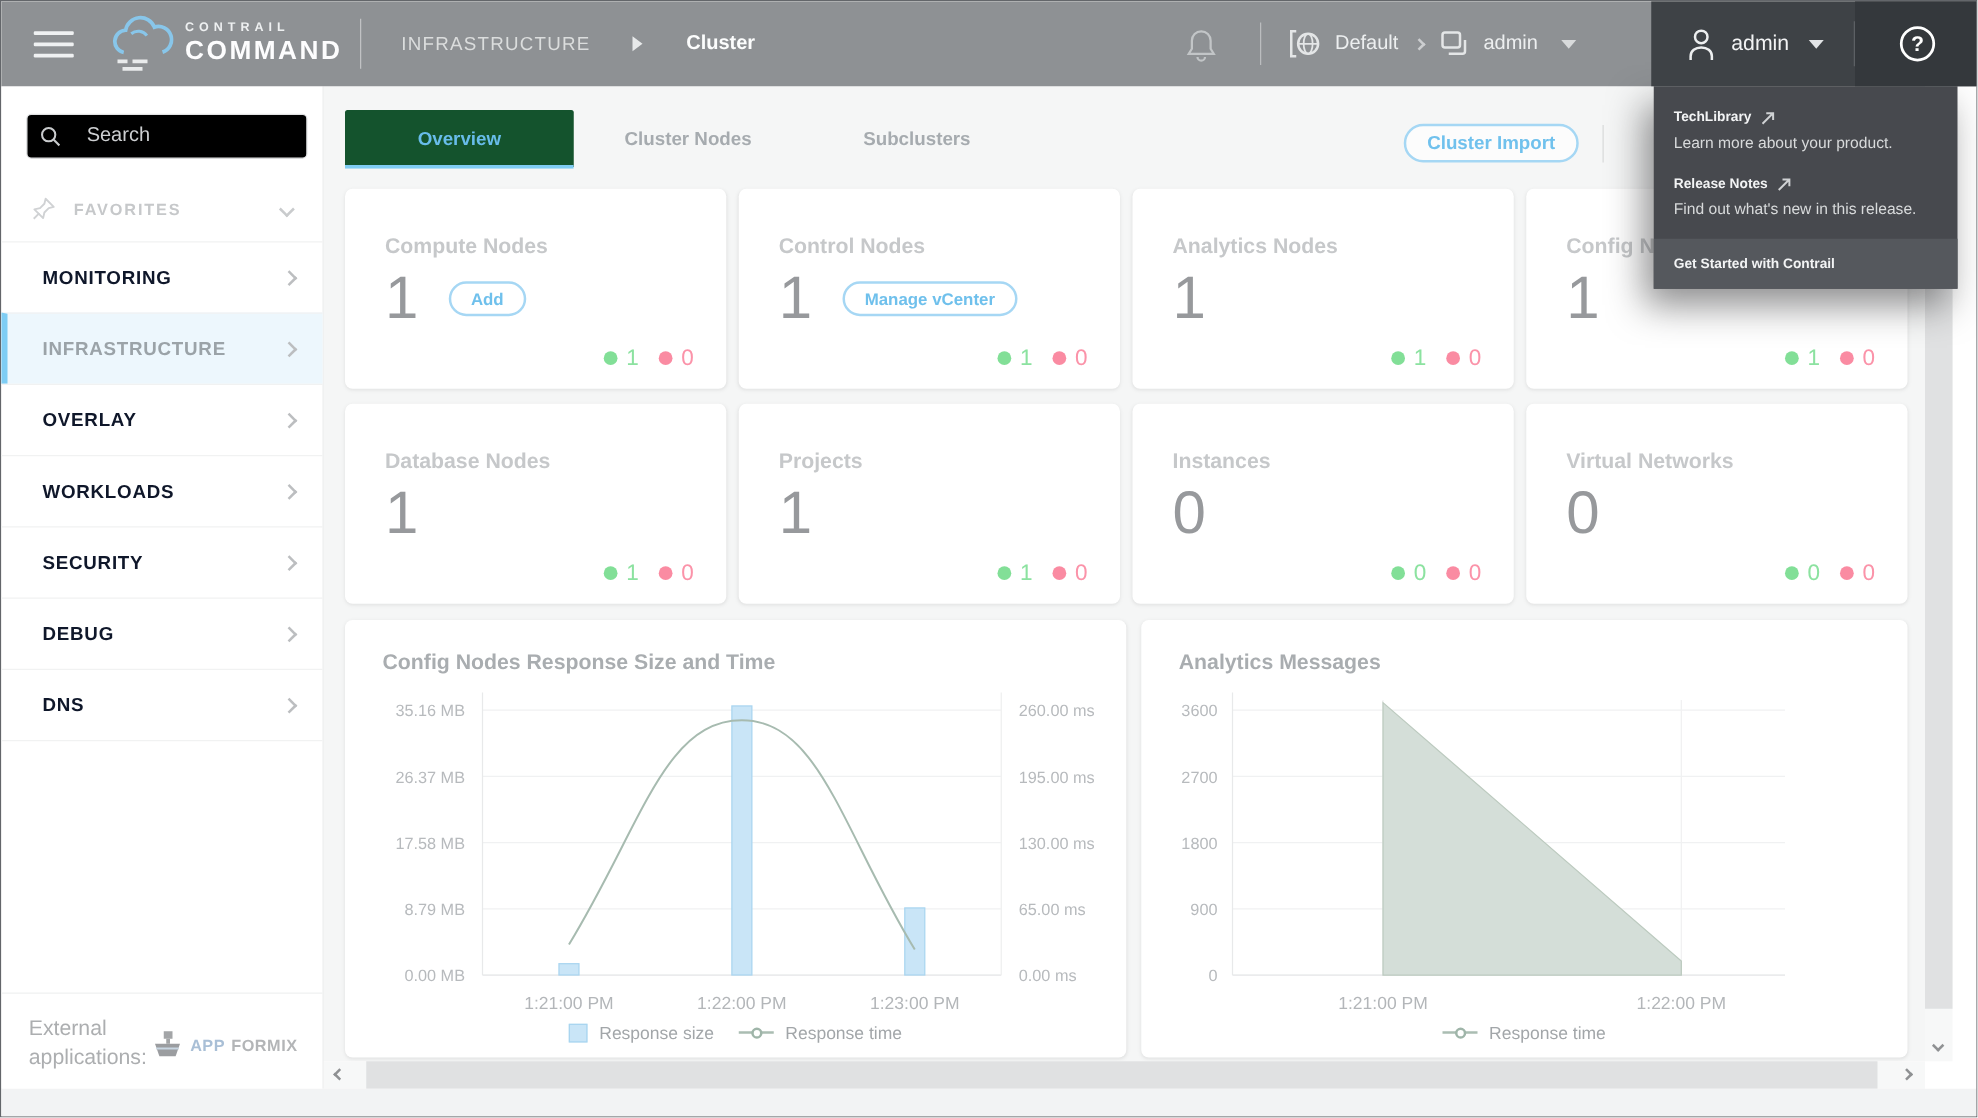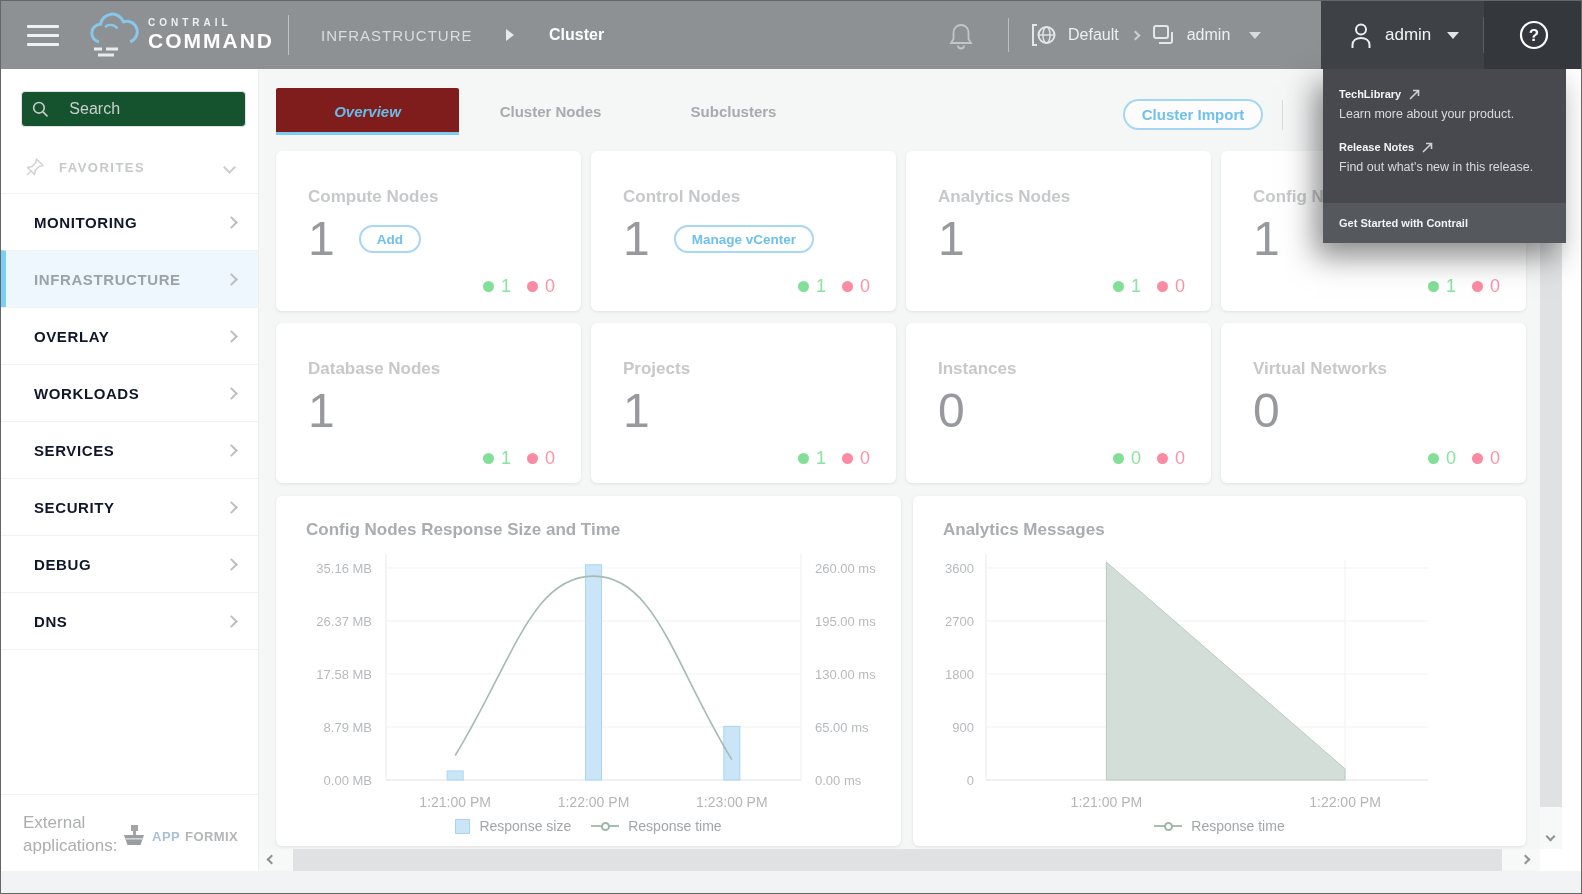--- a/index.html
+++ b/index.html
@@ -33,25 +33,25 @@
   .user-name { color:#f2f3f4; font-size:17px; margin-left:12px; }
   .caret.light { border-top-color:#e2e4e6; margin-left:16px; }
   .seg-div { width:1px; height:36px; background:#5c6064; margin-left:24px; }
   .help-zone { flex:1; height:68px; background:#34383c; display:flex; align-items:center; justify-content:center; }
 
   
   .user-menu { position:absolute; left:1322px; top:68px; width:243px; background:#47494e; z-index:39; box-shadow:-8px 14px 28px rgba(45,45,48,.55); padding-top:8px; }
   .menu-item { padding:11px 16px 9px 16px; cursor:pointer; }
   .mi-title { display:flex; align-items:flex-end; gap:8px; font-size:11px; font-weight:700; color:#f3f4f5; }
   .mi-desc { margin-top:7px; font-size:12.5px; color:#d8dadb; }
-  .menu-item.highlight { background:#55585d; margin-top:20px; padding:14px 16px; }
+  .menu-item.highlight { background:#55585d; margin-top:8px; padding:14px 16px; }
 
   
   .sidebar { position:absolute; left:0; top:68px; width:258px; height:802px; background:#fff; border-right:1px solid #eceded; z-index:2; }
-  .search-box { position:absolute; left:20px; top:22px; width:225px; height:36px; border:1px solid #e1e2e3; border-radius:4px; background:#14532d; display:flex; align-items:center; padding:0 10px; gap:21px; }
+  .search-box { position:absolute; left:20px; top:22px; width:225px; height:36px; border:1px solid #e1e2e3; border-radius:4px; background:#000000; display:flex; align-items:center; padding:0 10px; gap:21px; }
   .search-input { border:none; outline:none; font-size:16px; color:#9a9da0; width:100%; font-family:"Liberation Sans",sans-serif; background:transparent; }
   .search-input::placeholder { color:#cdcfd1; }
   .fav-row { position:absolute; left:0; top:74px; width:100%; height:48px; display:flex; align-items:center; padding:0 24px 0 24px; cursor:pointer; }
   .fav-label { font-size:13px; letter-spacing:1.5px; font-weight:700; color:#c6c8ca; margin-left:14px; }
   .fav-row .chev { margin-left:auto; border-color:#c9cbcd; }
   #sidebar-items { position:absolute; left:0; top:124px; width:100%; border-bottom:1px solid #f1f2f2; }
   .side-item { height:57px; display:flex; align-items:center; padding:0 22px 0 33px; border-top:1px solid #f1f2f2; font-size:15px; font-weight:700; letter-spacing:.6px; color:#0f172a; cursor:pointer; }
   .side-item .chev { margin-left:auto; }
   .side-item.active { background:#edf7fd; border-left:5px solid #7ecdf4; padding-left:28px; color:#9ba3a8; }
   .side-footer { position:absolute; left:0; top:725px; width:100%; border-top:1px solid #f0f1f1; padding:16px 20px 0 22px; }
@@ -60,21 +60,21 @@
   .af-app { color:#a9bfd6; font-weight:700; font-size:13px; letter-spacing:.4px; }
   .af-formix { color:#b3b5b7; font-weight:700; font-size:13px; letter-spacing:.4px; }
 
   
   .content-bg { position:absolute; left:258px; top:68px; width:1281px; height:780px; background:#f5f6f6; z-index:1; }
   .right-margin { position:absolute; left:1561px; top:68px; width:21px; height:802px; background:#fff; z-index:20; }
   .tab { position:absolute; top:87px; height:47px; width:183px; text-align:center; line-height:47px; font-size:15px; font-weight:700; color:#a6abaf; z-index:2; cursor:pointer; }
   .tab.t0 { left:275px; }
   .tab.t1 { left:458px; }
   .tab.t2 { left:641px; }
-  .tab.active { background:#7f1d1d; color:#68bcea; border-bottom:3px solid #7fccf3; border-radius:2px 2px 0 0;font-style:italic; }
+  .tab.active { background:#14532d; color:#68bcea; border-bottom:3px solid #7fccf3; border-radius:2px 2px 0 0; }
   .cluster-import { position:absolute; left:1122px; top:98px; width:140px; height:31px; border:2px solid #a5d7f4; border-radius:16px; background:rgba(255,255,255,.65); color:#70c1ed; font-size:15px; font-weight:700; z-index:2; cursor:pointer; font-family:"Liberation Sans",sans-serif; }
   .ci-div { position:absolute; left:1281px; top:99px; width:1px; height:30px; background:#dadbdc; z-index:2; }
 
   .cards-grid { position:absolute; left:275px; top:150px; width:1250px; display:grid; grid-template-columns:repeat(4,1fr); grid-auto-rows:160px; gap:12px 10px; z-index:2; }
   .stat-card { background:#fff; border-radius:6px; box-shadow:0 1px 3px rgba(125,125,130,.18); position:relative; padding:36px 28px 0 32px; }
   .stat-title { font-size:17px; font-weight:700; color:#c6c8ca; white-space:nowrap; overflow:hidden; }
   .stat-row { display:flex; align-items:center; gap:24px; margin-top:8px; }
   .stat-value { font-size:48px; color:#97999c; line-height:1; }
   .pill-btn { height:28px; padding:0 16px; border:2px solid #a6d7f4; border-radius:15px; background:#fff; color:#6fc0ec; font-size:13.5px; font-weight:700; cursor:pointer; font-family:"Liberation Sans",sans-serif; white-space:nowrap; }
   .stat-status { position:absolute; right:26px; bottom:14px; display:flex; align-items:center; font-size:18px; }
@@ -229,24 +229,20 @@
         <div class="side-item active">
           <span>INFRASTRUCTURE</span>
           <span class="chev chev-right"></span>
         </div>
         <div class="side-item">
           <span>OVERLAY</span>
           <span class="chev chev-right"></span>
         </div>
         <div class="side-item">
           <span>WORKLOADS</span>
-          <span class="chev chev-right"></span>
-        </div>
-        <div class="side-item">
-          <span>SERVICES</span>
           <span class="chev chev-right"></span>
         </div>
         <div class="side-item">
           <span>SECURITY</span>
           <span class="chev chev-right"></span>
         </div>
         <div class="side-item">
           <span>DEBUG</span>
           <span class="chev chev-right"></span>
         </div>

